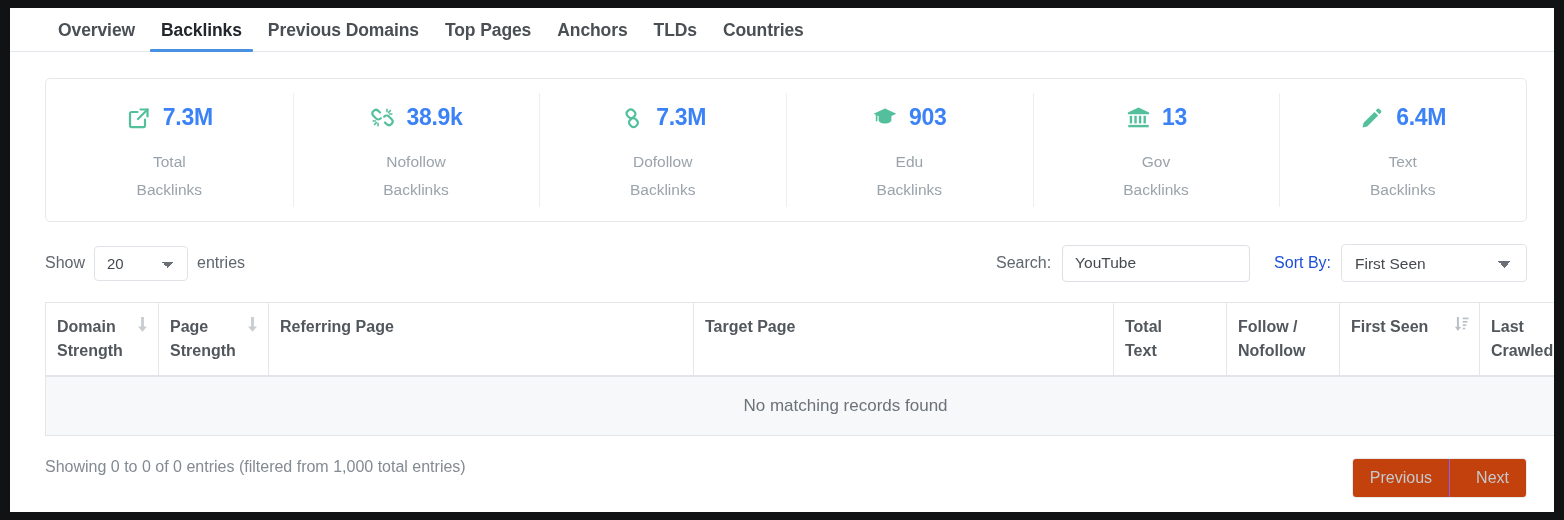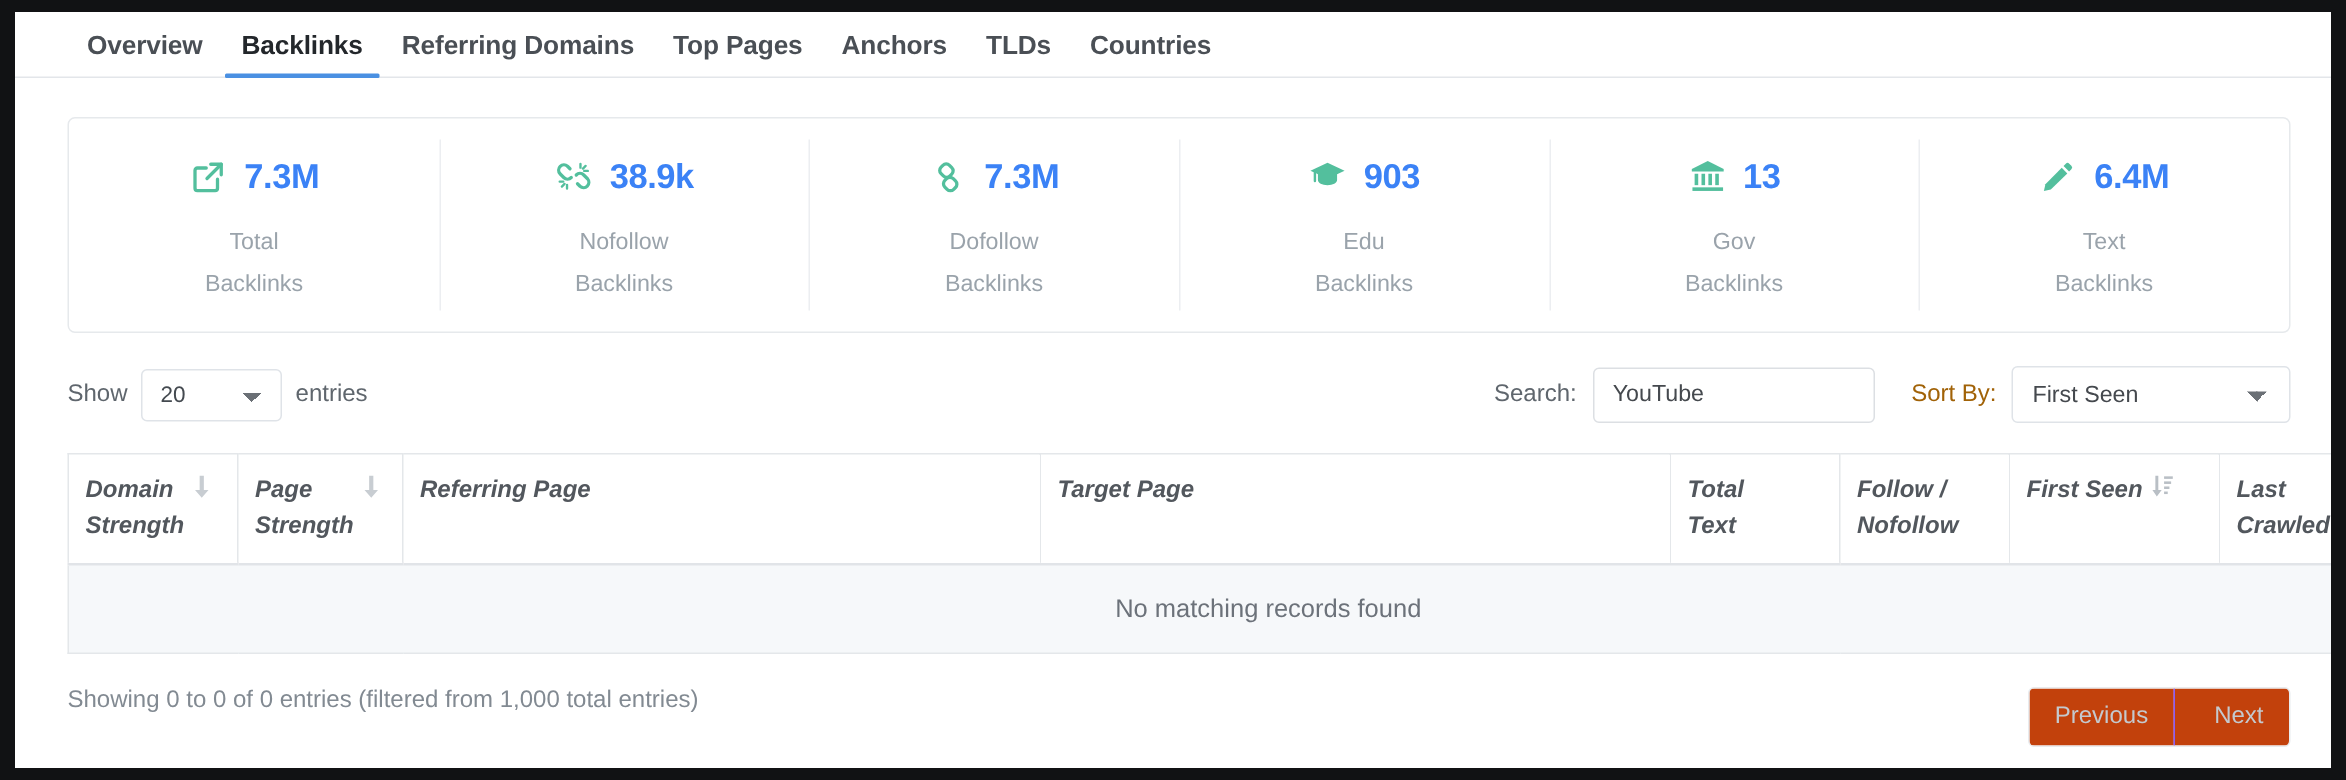--- a/index.html
+++ b/index.html
@@ -168,21 +168,21 @@
     font-family: "Liberation Sans", sans-serif;
     font-size: 15.5px;
     color: #45494e;
     padding: 0 12px;
     outline: none;
     background: #fff;
   }
   .sortby-label {
     margin-left: 24px;
     font-size: 16px;
-    color: #a16207;
+    color: #1d4ed8;
   }
   .sort-select {
     margin-left: 10px;
     height: 38px;
     width: 186px;
     border: 1px solid #dfe3e8;
     border-radius: 4px;
     background: #fff;
     font-family: "Liberation Sans", sans-serif;
     font-size: 15.5px;
@@ -222,21 +222,21 @@
     color: #52575d;
     line-height: 1.5;
     background: #fff;
     cursor: pointer;
     position: relative;
   }
   .th-inner {
     display: flex;
     align-items: flex-start;
     gap: 6px;
-    font-style: italic;
+    justify-content: space-between;
   }
   .th-text { display: block; }
   .sort-arrow {
     flex: 0 0 auto;
     margin-top: 2px;
     color: #c8cdd2;
     line-height: 1;
   }
   .sort-arrow svg { display: block; }
 
@@ -286,21 +286,21 @@
 </style>
 </head>
 <body>
 
 <div id="viewport-frame">
 <div id="page">
 
   <div class="tabs-bar">
     <div class="tab"><span>Overview</span></div>
     <div class="tab active"><span>Backlinks</span></div>
-    <div class="tab"><span>Referring Domains</span></div>
+    <div class="tab"><span>Previous Domains</span></div>
     <div class="tab"><span>Top Pages</span></div>
     <div class="tab"><span>Anchors</span></div>
     <div class="tab"><span>TLDs</span></div>
     <div class="tab"><span>Countries</span></div>
   </div>
 
   <div class="stats-card">
 
     <div class="stat">
       <div class="stat-top">

